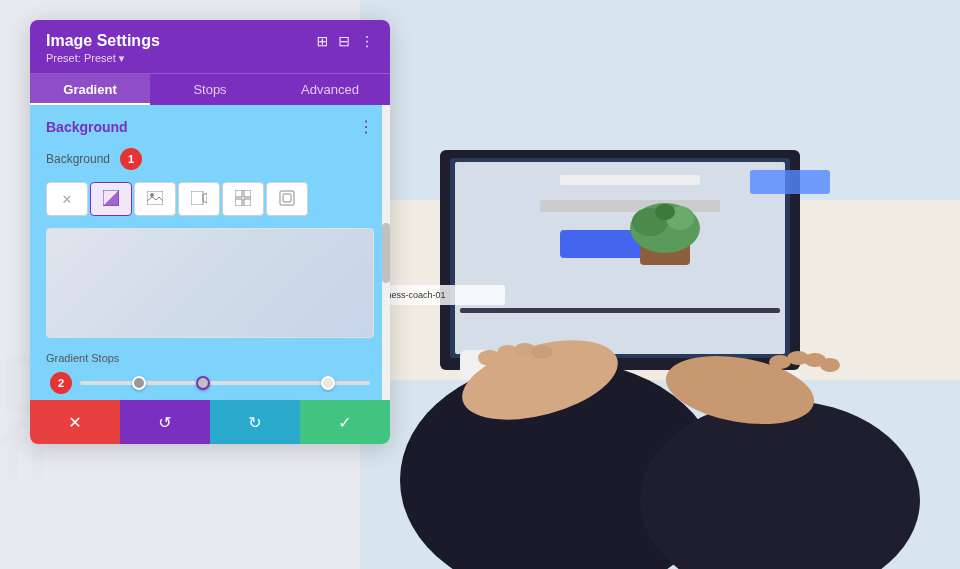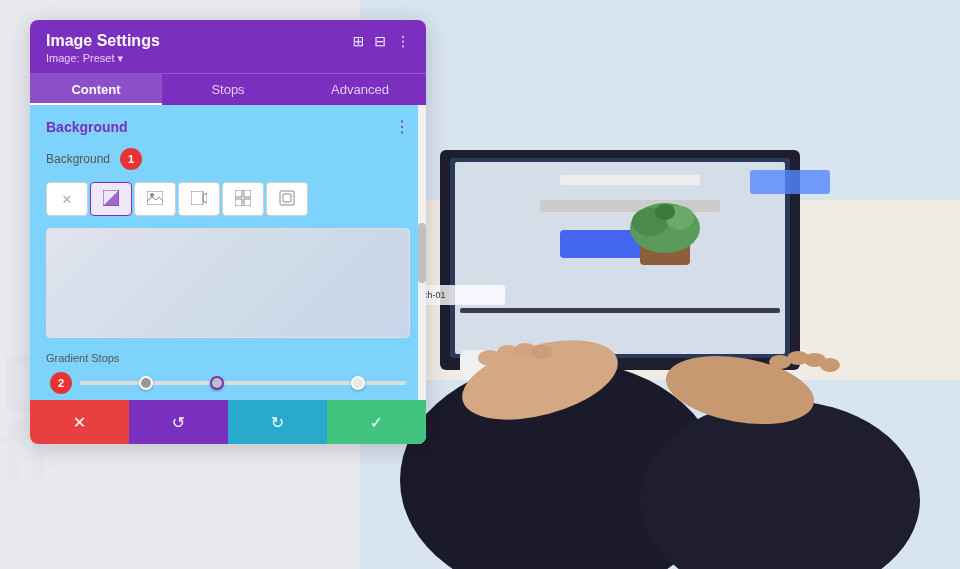--- a/index.html
+++ b/index.html
@@ -34,21 +34,21 @@
       opacity: 0.15;
       pointer-events: none;
       z-index: 1;
     }
 
     
     .panel {
       position: absolute;
       left: 30px;
       top: 20px;
-      width: 396px;
+      width: 360px;
       background: #fff;
       border-radius: 8px;
       box-shadow: 0 4px 24px rgba(0,0,0,0.18);
       overflow: hidden;
       z-index: 10;
     }
 
     
     .panel-header {
       background: #7b2fbe;
@@ -376,27 +376,27 @@
   <div class="panel-header">
     <div class="panel-title-row">
       <span class="panel-title">Image Settings</span>
       <div class="panel-title-icons">
         <span class="panel-title-icon">⊞</span>
         <span class="panel-title-icon">⊟</span>
         <span class="panel-title-icon">⋮</span>
       </div>
     </div>
     <div class="panel-preset">
-      <span>Image:</span> <span>Preset</span> <span>▾</span>
+      <span>Preset:</span> <span>Preset</span> <span>▾</span>
     </div>
   </div>
 
   <div class="panel-tabs">
     <div class="tab active">
-      <span>Content</span>
+      <span>Gradient</span>
     </div>
     <div class="tab">
       <span>Stops</span>
     </div>
     <div class="tab">
       <span>Advanced</span>
     </div>
   </div>
 
   <div class="panel-body" style="position:relative;">

